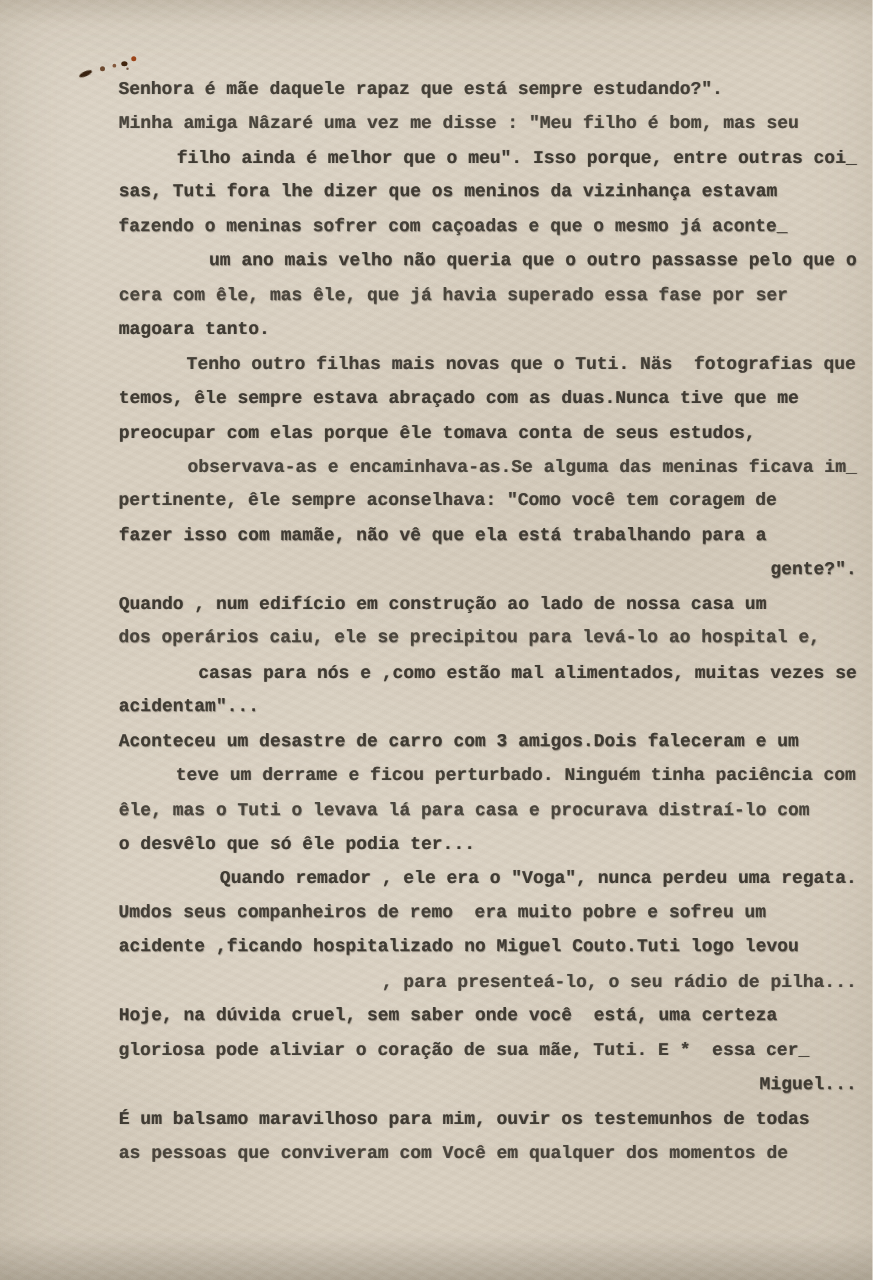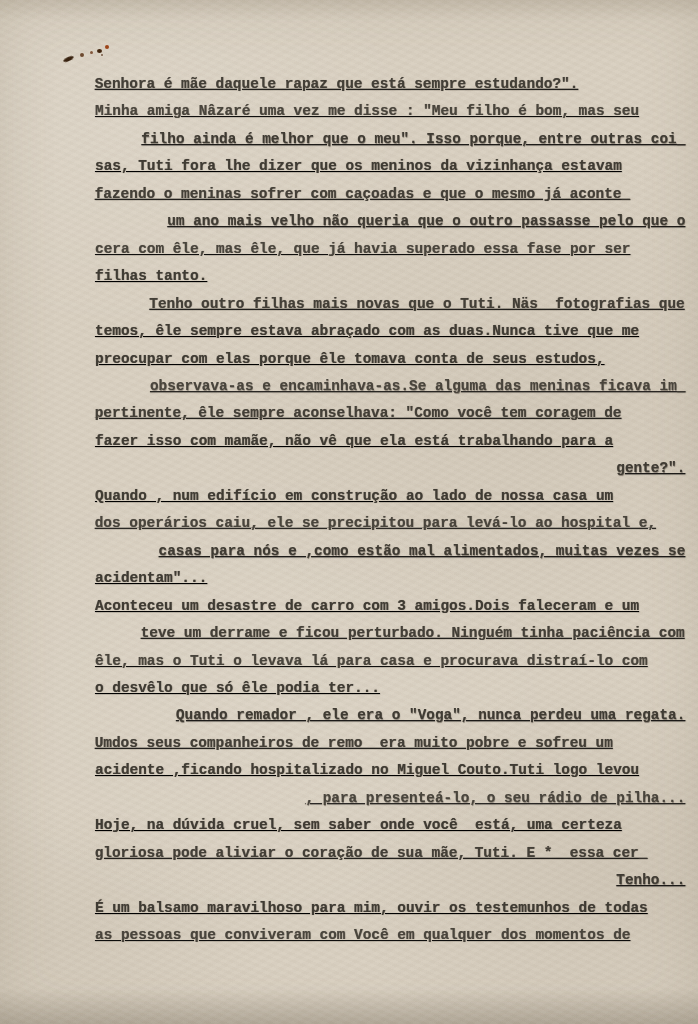--- a/index.html
+++ b/index.html
@@ -21,23 +21,22 @@
       radial-gradient(ellipse 380px 300px at 88% 86%, rgba(110,96,74,0.09), transparent 70%),
       radial-gradient(ellipse 300px 200px at 8% 92%, rgba(120,108,86,0.07), transparent 70%),
       repeating-linear-gradient(23deg, rgba(255,255,255,0.025) 0 3px, rgba(125,112,90,0.025) 3px 6px),
       repeating-linear-gradient(-31deg, rgba(255,255,255,0.02) 0 4px, rgba(125,112,90,0.02) 4px 8px),
       linear-gradient(180deg, rgba(128,116,94,0.16) 0%, rgba(128,116,94,0.0) 2%, rgba(128,116,94,0.0) 96.5%, rgba(95,86,70,0.28) 100%);
     box-shadow: inset 0 0 55px rgba(110,98,78,0.18);
   }
   .textblock {
     position: absolute;
     left: 95px;
-    top: 71px;
+    top: 59px;
     width: 590px;
-    text-decoration: underline;
   }
   .line {
     margin: 0;
     padding: 0;
     white-space: pre;
     font-family: "Liberation Mono", "DejaVu Sans Mono", monospace;
     font-weight: 700;
     font-size: 14.4px;
     line-height: 27.45px;
     color: #3f3b33;
@@ -83,21 +82,21 @@
   </div>
 
   <div class="textblock">
     <p class="line">Senhora é mãe daquele rapaz que está sempre estudando?".</p>
     <p class="line">Minha amiga Nâzaré uma vez me disse : "Meu filho é bom, mas seu</p>
     <p class="line">filho ainda é melhor que o meu". Isso porque, entre outras coi_</p>
     <p class="line">sas, Tuti fora lhe dizer que os meninos da vizinhança estavam</p>
     <p class="line">fazendo o meninas sofrer com caçoadas e que o mesmo já aconte_</p>
     <p class="line">um ano mais velho não queria que o outro passasse pelo que o</p>
     <p class="line">cera com êle, mas êle, que já havia superado essa fase por ser</p>
-    <p class="line">filhas tanto.</p>
+    <p class="line">magoara tanto.</p>
     <p class="line">Tenho outro filhas mais novas que o Tuti. Näs  fotografias que</p>
     <p class="line">temos, êle sempre estava abraçado com as duas.Nunca tive que me</p>
     <p class="line">preocupar com elas porque êle tomava conta de seus estudos,</p>
     <p class="line">observava-as e encaminhava-as.Se alguma das meninas ficava im_</p>
     <p class="line">pertinente, êle sempre aconselhava: "Como você tem coragem de</p>
     <p class="line">fazer isso com mamãe, não vê que ela está trabalhando para a</p>
     <p class="line">gente?".</p>
     <p class="line">Quando , num edifício em construção ao lado de nossa casa um</p>
     <p class="line">dos operários caiu, ele se precipitou para levá-lo ao hospital e,</p>
     <p class="line">casas para nós e ,como estão mal alimentados, muitas vezes se</p>
@@ -105,18 +104,18 @@
     <p class="line">Aconteceu um desastre de carro com 3 amigos.Dois faleceram e um</p>
     <p class="line">teve um derrame e ficou perturbado. Ninguém tinha paciência com</p>
     <p class="line">êle, mas o Tuti o levava lá para casa e procurava distraí-lo com</p>
     <p class="line">o desvêlo que só êle podia ter...</p>
     <p class="line">Quando remador , ele era o "Voga", nunca perdeu uma regata.</p>
     <p class="line">Umdos seus companheiros de remo  era muito pobre e sofreu um</p>
     <p class="line">acidente ,ficando hospitalizado no Miguel Couto.Tuti logo levou</p>
     <p class="line">, para presenteá-lo, o seu rádio de pilha...</p>
     <p class="line">Hoje, na dúvida cruel, sem saber onde você  está, uma certeza</p>
     <p class="line">gloriosa pode aliviar o coração de sua mãe, Tuti. E *  essa cer_</p>
-    <p class="line">Tenho...</p>
+    <p class="line">Miguel...</p>
     <p class="line">É um balsamo maravilhoso para mim, ouvir os testemunhos de todas</p>
     <p class="line">as pessoas que conviveram com Você em qualquer dos momentos de</p>
   </div>
 
 </div>
 
 </body></html>

